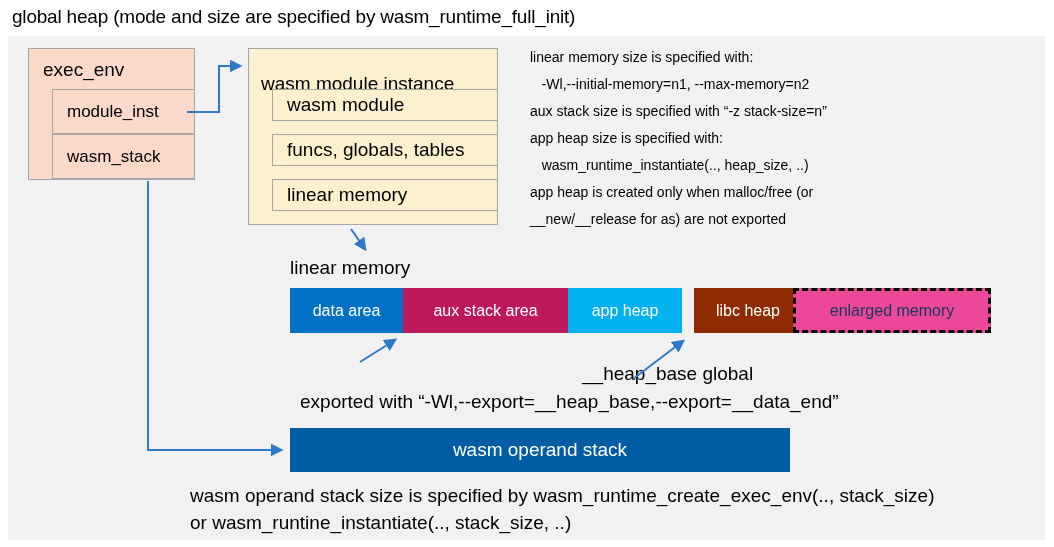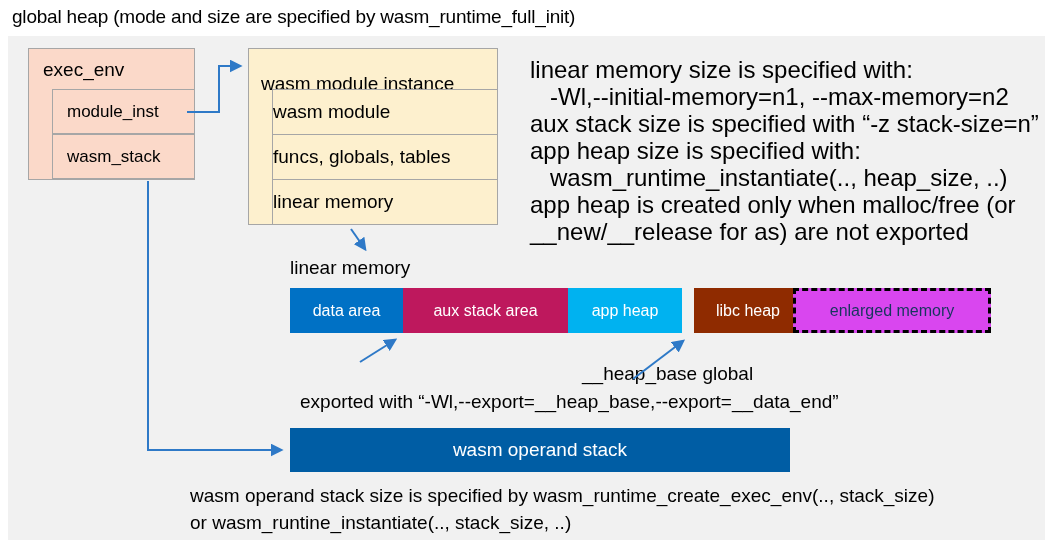--- a/index.html
+++ b/index.html
@@ -45,33 +45,33 @@
   
   .mod-inst {
     position: absolute; left: 248px; top: 48px;
     width: 250px; height: 177px;
     background: #fdf0ce; border: 1px solid #a6a6a6;
   }
   .mod-inst-title {
     position: absolute; left: 12px; top: 24px; font-size: 19px;
   }
   .mod-row {
-    position: absolute; left: 272px; width: 226px; height: 46px;
+    position: absolute; left: 272px; width: 226px; height: 32px;
     background: #fdf0ce; border: 1px solid #a6a6a6;
-    display: flex; align-items: center; 
+    display: flex; align-items: center; padding-left: 14px;
     font-size: 19px;
   }
   .mod-row.r0 { top: 89px; }
   .mod-row.r1 { top: 134px; }
   .mod-row.r2 { top: 179px; }
 
   
   .notes {
-    position: absolute; left: 530px; top: 56px;
-    font-size: 24px; line-height: 27px;
+    position: absolute; left: 530px; top: 44px;
+    font-size: 14px; line-height: 27px;
   }
   .notes div { white-space: pre; }
 
   
   .lm-label {
     position: absolute; left: 290px; top: 257px; font-size: 19px;
   }
   .lm-bar { position: absolute; top: 288px; left: 0; }
   .seg {
     position: absolute; top: 0; height: 45px;
@@ -152,21 +152,21 @@
     <div>app heap is created only when malloc/free (or</div>
     <div>__new/__release for as) are not exported</div>
   </div>
 
   <div class="lm-label">linear memory</div>
   <div class="lm-bar">
     <div class="seg s0" style="background-color: rgb(0, 113, 197); color: rgb(255, 255, 255);">data area</div>
     <div class="seg s1" style="background-color: #be185d; color: rgb(255, 255, 255);">aux stack area</div>
     <div class="seg s2" style="background-color: rgb(0, 178, 240); color: rgb(255, 255, 255);">app heap</div>
     <div class="seg s3" style="background-color: rgb(143, 43, 0); color: rgb(255, 255, 255); margin-left: 12px;">libc heap</div>
-    <div class="seg s4" style="background-color: #d946ef; color: rgb(23, 54, 93);">enlarged memory</div>
+    <div class="seg s4" style="background-color: #ec4899; color: rgb(23, 54, 93);">enlarged memory</div>
   </div>
 
   <div class="ann heap-base">__heap_base global</div>
   <div class="ann export-line">exported with “-Wl,--export=__heap_base,--export=__data_end”</div>
 
   <div class="op-stack" style="background-color: rgb(0, 93, 164);">wasm operand stack</div>
 
   <div class="footer">
     <div>wasm operand stack size is specified by wasm_runtime_create_exec_env(.., stack_size)</div>
     <div>or wasm_runtine_instantiate(.., stack_size, ..)</div>

